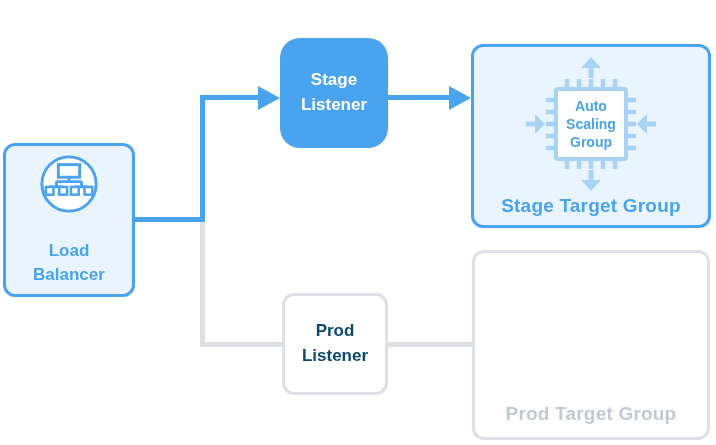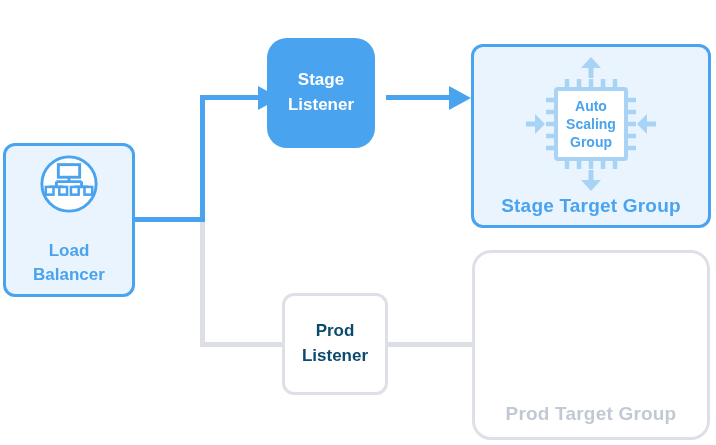--- a/index.html
+++ b/index.html
@@ -21,37 +21,37 @@
     position:absolute; box-sizing:border-box; z-index:1;
     display:flex; flex-direction:column; align-items:center; justify-content:center;
     text-align:center;
   }
   #lb {
     left:3px; top:143px; width:132px; height:154px;
     background:#e9f4fe; border:3px solid #4aa3ee; border-radius:12px; gap:24px;
   }
   .lb-label { color:#4aa3ee; font-size:17px; font-weight:700; line-height:1.4; width:100px; }
   #stage-listener {
-    left:267px; top:38px; width:108px; height:110px;
+    left:280px; top:38px; width:108px; height:110px;
     background:#4aa3ee; border-radius:20px;
   }
   #prod-listener {
     left:282px; top:293px; width:106px; height:102px;
     background:#ffffff; border:3px solid #dde1e7; border-radius:12px;
   }
   .listener-label { font-size:17px; font-weight:700; line-height:1.45; width:86px; }
   #stage-listener .listener-label { color:#ffffff; }
   #prod-listener  .listener-label { color:#0c4a6e; }
   #stage-target {
     left:471px; top:3px; width:240px; height:184px; display:block;
     background:#e9f4fe; border:3px solid #4aa3ee; border-radius:12px;margin-top:41px;
   }
   #prod-target {
     left:472px; top:250px; width:238px; height:190px; display:block;
-    background:#ffffff; border:3px solid #dde1e7; border-radius:19px;
+    background:#ffffff; border:3px solid #dde1e7; border-radius:12px;
   }
   .target-label {
     position:absolute; left:0; right:0; bottom:8px;
     font-size:19px; font-weight:700; letter-spacing:0.2px;
   }
   #stage-target .target-label { color:#4aa3ee; }
   #prod-target  .target-label { color:#c3c9d4; bottom:12px; }
   
   .asg { position:absolute; left:52px; top:10px; width:130px; height:135px; }
   .asg svg { position:absolute; left:0; top:0; }

